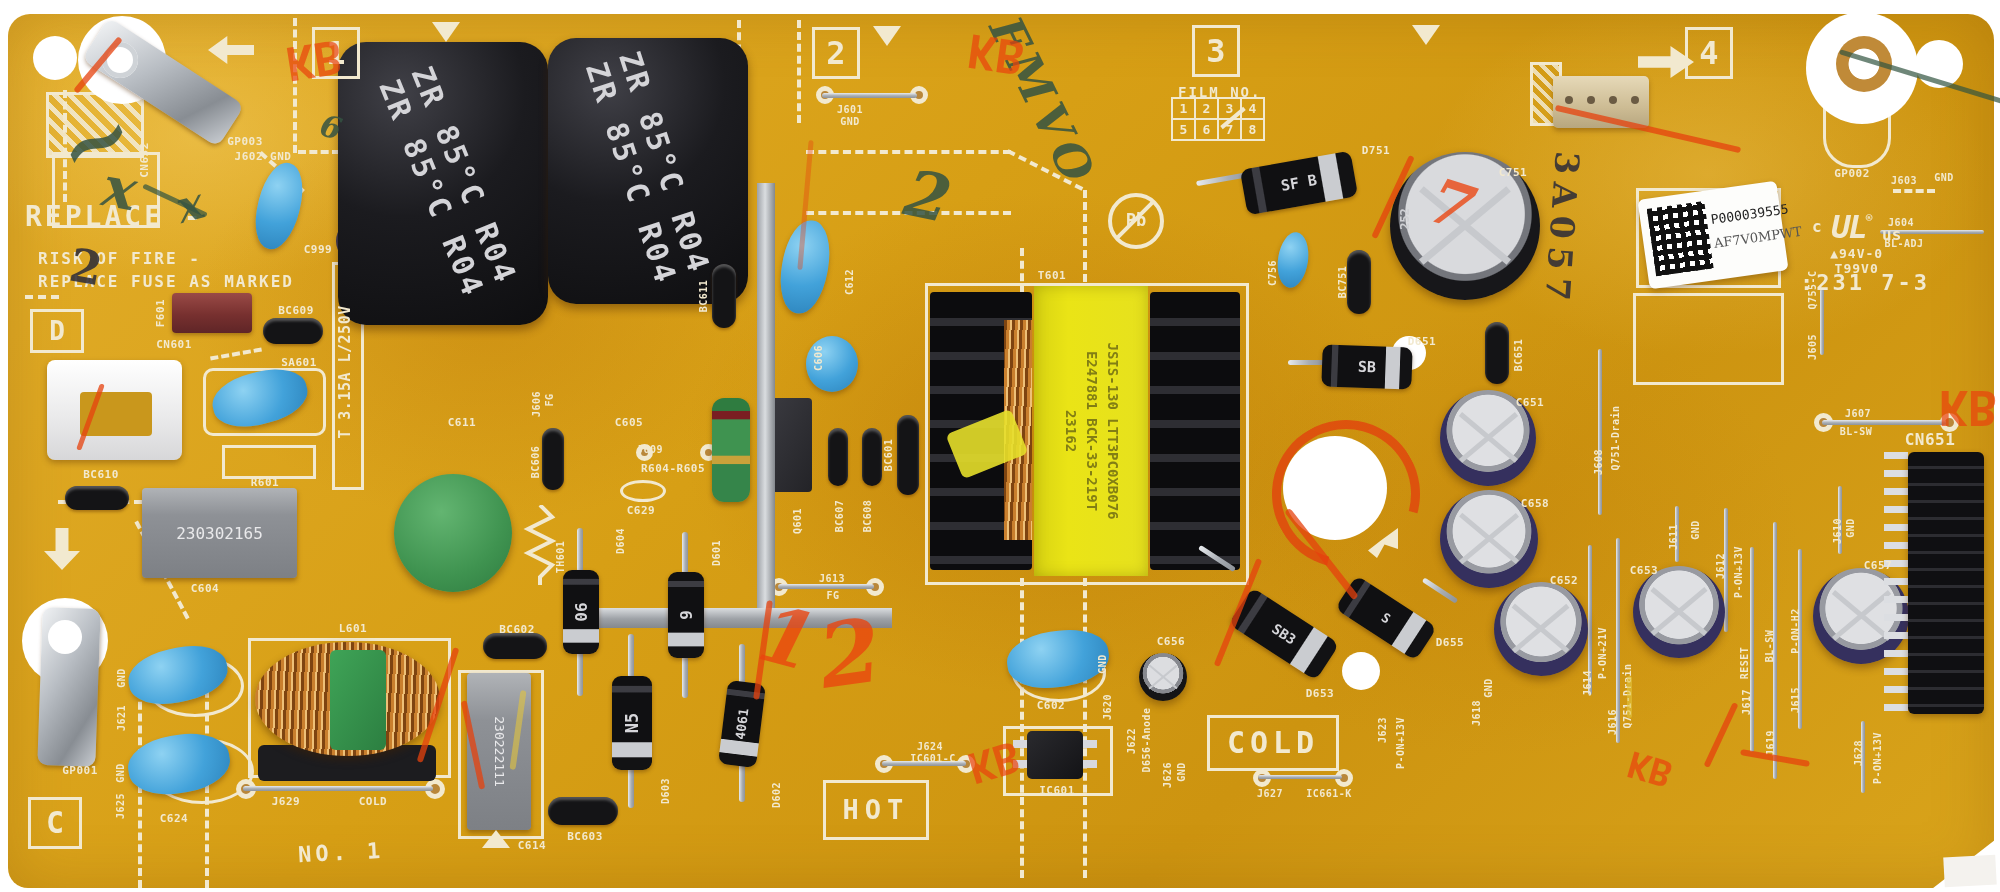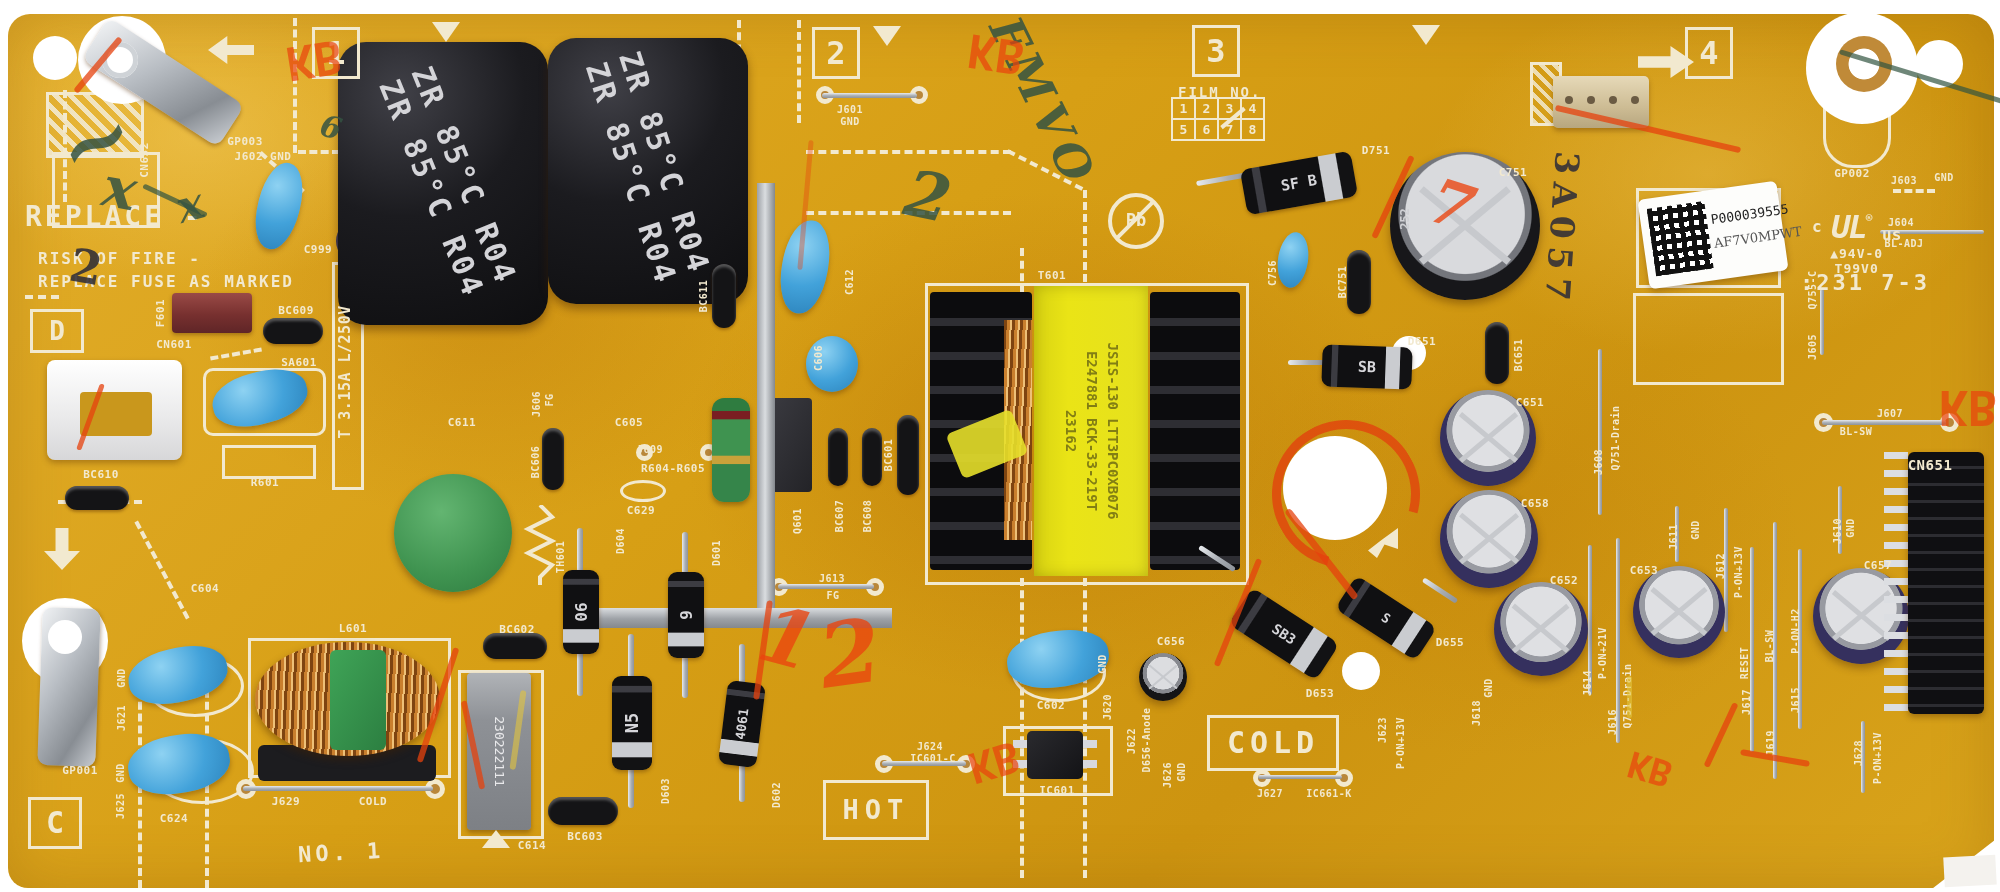--- a/index.html
+++ b/index.html
@@ -115,20 +115,23 @@
   <div style="left:172px;top:293px;width:80px;height:40px;background:linear-gradient(180deg,#9a4a46,#77302f 55%,#5f2527);border-radius:4px;z-index:2;box-shadow:0 2px 4px rgba(80,40,0,.4)"></div>
   <div class="pill" style="left:263px;top:318px;width:60px;height:26px"></div>
   <div class="pill" style="left:65px;top:486px;width:64px;height:24px"></div>
   <div class="sbox" style="left:332px;top:262px;width:26px;height:222px"></div>
   <div style="left:47px;top:360px;width:135px;height:100px;background:linear-gradient(180deg,#ffffff,#e9e9ea 60%,#d7d7d9);border-radius:8px;z-index:2;box-shadow:0 3px 6px rgba(80,40,0,.35)"></div>
   <div style="left:80px;top:392px;width:72px;height:44px;background:#c9971c;border-radius:4px;z-index:2"></div>
   <div class="stroke" style="left:88px;top:382px;width:5px;height:70px;transform:rotate(20deg)"></div>
   <div class="sbox" style="left:203px;top:368px;width:117px;height:62px;border-radius:10px"></div>
   <div class="bluecap" style="left:212px;top:372px;width:96px;height:52px;transform:rotate(-14deg);border-radius:46%"></div>
   <div class="sbox" style="left:222px;top:445px;width:88px;height:28px"></div>
+  <div class="gray-relay" style="left:142px;top:488px;width:155px;height:90px;font-size:16px">
+      <span>230302165</span>
+    </div>
   <div class="bluecap" style="left:258px;top:162px;width:42px;height:88px;transform:rotate(14deg);border-radius:48%"></div>
   <div style="left:336px;top:220px;width:40px;height:42px;background:radial-gradient(circle at 50% 40%,#e6e7e9 0 40%,#3a3757 42% 100%);border-radius:50%;z-index:2"></div>
 
   <div style="left:338px;top:42px;width:210px;height:283px;border-radius:28px;background:radial-gradient(circle at 30% 18%,#404047,#1b1b1f 45%,#0e0e10);z-index:2;box-shadow:0 5px 10px rgba(70,35,0,.45)">
     <div style="position:absolute;left:-40px;top:105px;width:300px;transform:rotate(68deg);color:#d4d4d8;font-weight:bold;font-size:30px;letter-spacing:3px;text-align:center">
       <div>ZR 85°C R04</div>
       <div>ZR 85°C R04</div>
     </div>
   </div>
   <div style="left:548px;top:38px;width:200px;height:266px;border-radius:28px;background:radial-gradient(circle at 30% 18%,#404047,#1b1b1f 45%,#0e0e10);z-index:2;box-shadow:0 5px 10px rgba(70,35,0,.45)">
@@ -434,22 +437,22 @@
     <span class="silk" style="left: 1746px; top: 702px; font-size: 10px; transform: translate(-50%, -50%) rotate(-90deg);">J617</span>
     <span class="silk" style="left: 1744px; top: 663px; font-size: 10px; transform: translate(-50%, -50%) rotate(-90deg);">RESET</span>
     <span class="silk" style="left: 1770px; top: 743px; font-size: 10px; transform: translate(-50%, -50%) rotate(-90deg);">J619</span>
     <span class="silk" style="left: 1769px; top: 646px; font-size: 10px; transform: translate(-50%, -50%) rotate(-90deg);">BL-SW</span>
     <span class="silk" style="left: 1795px; top: 700px; font-size: 10px; transform: translate(-50%, -50%) rotate(-90deg);">J615</span>
     <span class="silk" style="left: 1795px; top: 631px; font-size: 10px; transform: translate(-50%, -50%) rotate(-90deg);">P-ON-H2</span>
     <span class="silk" style="left: 1837px; top: 531px; font-size: 10px; transform: translate(-50%, -50%) rotate(-90deg);">J610</span>
     <span class="silk" style="left: 1850px; top: 528px; font-size: 10px; transform: translate(-50%, -50%) rotate(-90deg);">GND</span>
     <span class="silk" style="left: 1858px; top: 753px; font-size: 10px; transform: translate(-50%, -50%) rotate(-90deg);">J628</span>
     <span class="silk" style="left: 1877px; top: 758px; font-size: 10px; transform: translate(-50%, -50%) rotate(-90deg);">P-ON+13V</span>
-    <span class="silk" style="left: 1930px; top: 465px; font-size: 14px; transform: translate(-50%, -50%) rotate(0deg);">CN651</span>
-    <span class="silk" style="left: 1858px; top: 413px; font-size: 10px; transform: translate(-50%, -50%) rotate(0deg); margin-left: 32px;">J607</span>
+    <span class="silk" style="left: 1930px; top: 439px; font-size: 16px; transform: translate(-50%, -50%) rotate(0deg);">CN651</span>
+    <span class="silk" style="left: 1858px; top: 413px; font-size: 10px; transform: translate(-50%, -50%) rotate(0deg);">J607</span>
     <span class="silk" style="left: 1856px; top: 431px; font-size: 10px; transform: translate(-50%, -50%) rotate(0deg);">BL-SW</span>
     <span class="silk" style="left: 1812px; top: 290px; font-size: 10px; transform: translate(-50%, -50%) rotate(-90deg);">Q755-C</span>
     <span class="silk" style="left: 1812px; top: 347px; font-size: 10px; transform: translate(-50%, -50%) rotate(-90deg);">J605</span>
     <span class="silk" style="left: 1598px; top: 462px; font-size: 10px; transform: translate(-50%, -50%) rotate(-90deg);">J608</span>
     <span class="silk" style="left: 1615px; top: 438px; font-size: 10px; transform: translate(-50%, -50%) rotate(-90deg);">Q751-Drain</span>
     <span class="silk" style="left: 1852px; top: 173px; font-size: 11px; transform: translate(-50%, -50%) rotate(0deg);">GP002</span>
     <span class="silk" style="left: 1904px; top: 180px; font-size: 10px; transform: translate(-50%, -50%) rotate(0deg);">J603</span>
     <span class="silk" style="left: 1944px; top: 177px; font-size: 10px; transform: translate(-50%, -50%) rotate(0deg);">GND</span>
     <span class="silk" style="left: 1901px; top: 222px; font-size: 10px; transform: translate(-50%, -50%) rotate(0deg);">J604</span>
     <span class="silk" style="left: 1904px; top: 243px; font-size: 10px; transform: translate(-50%, -50%) rotate(0deg);">BL-ADJ</span>

